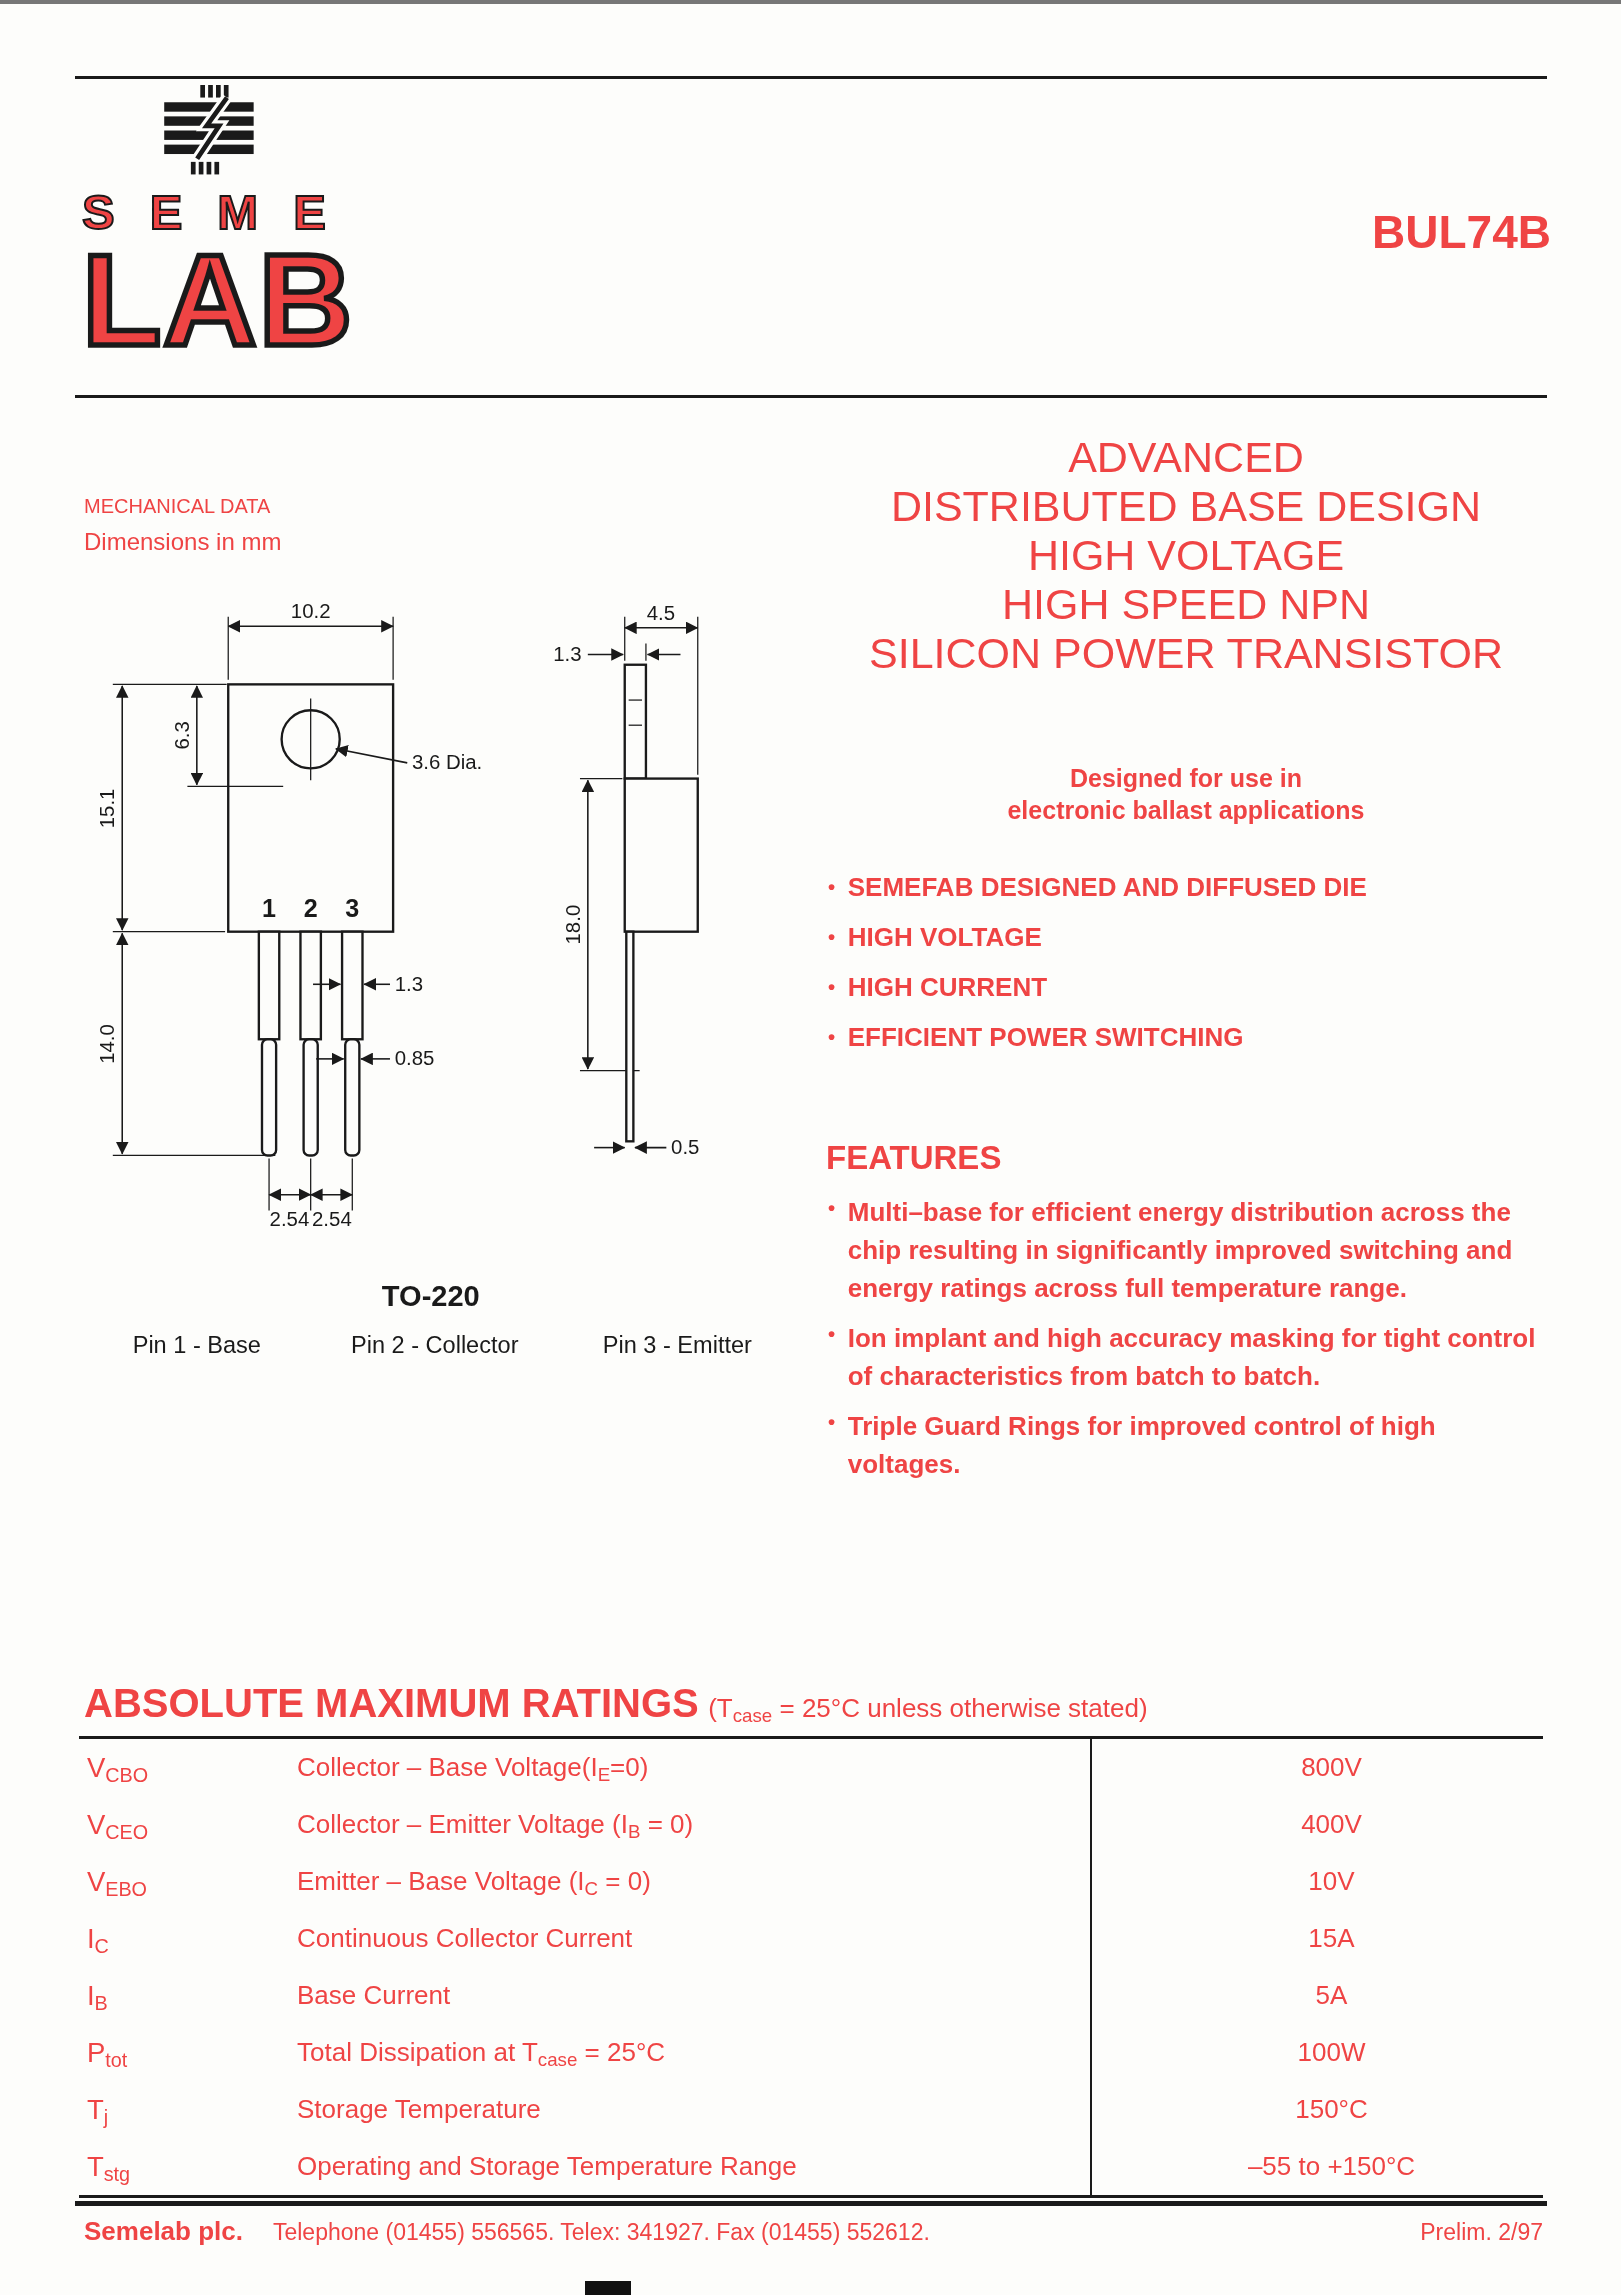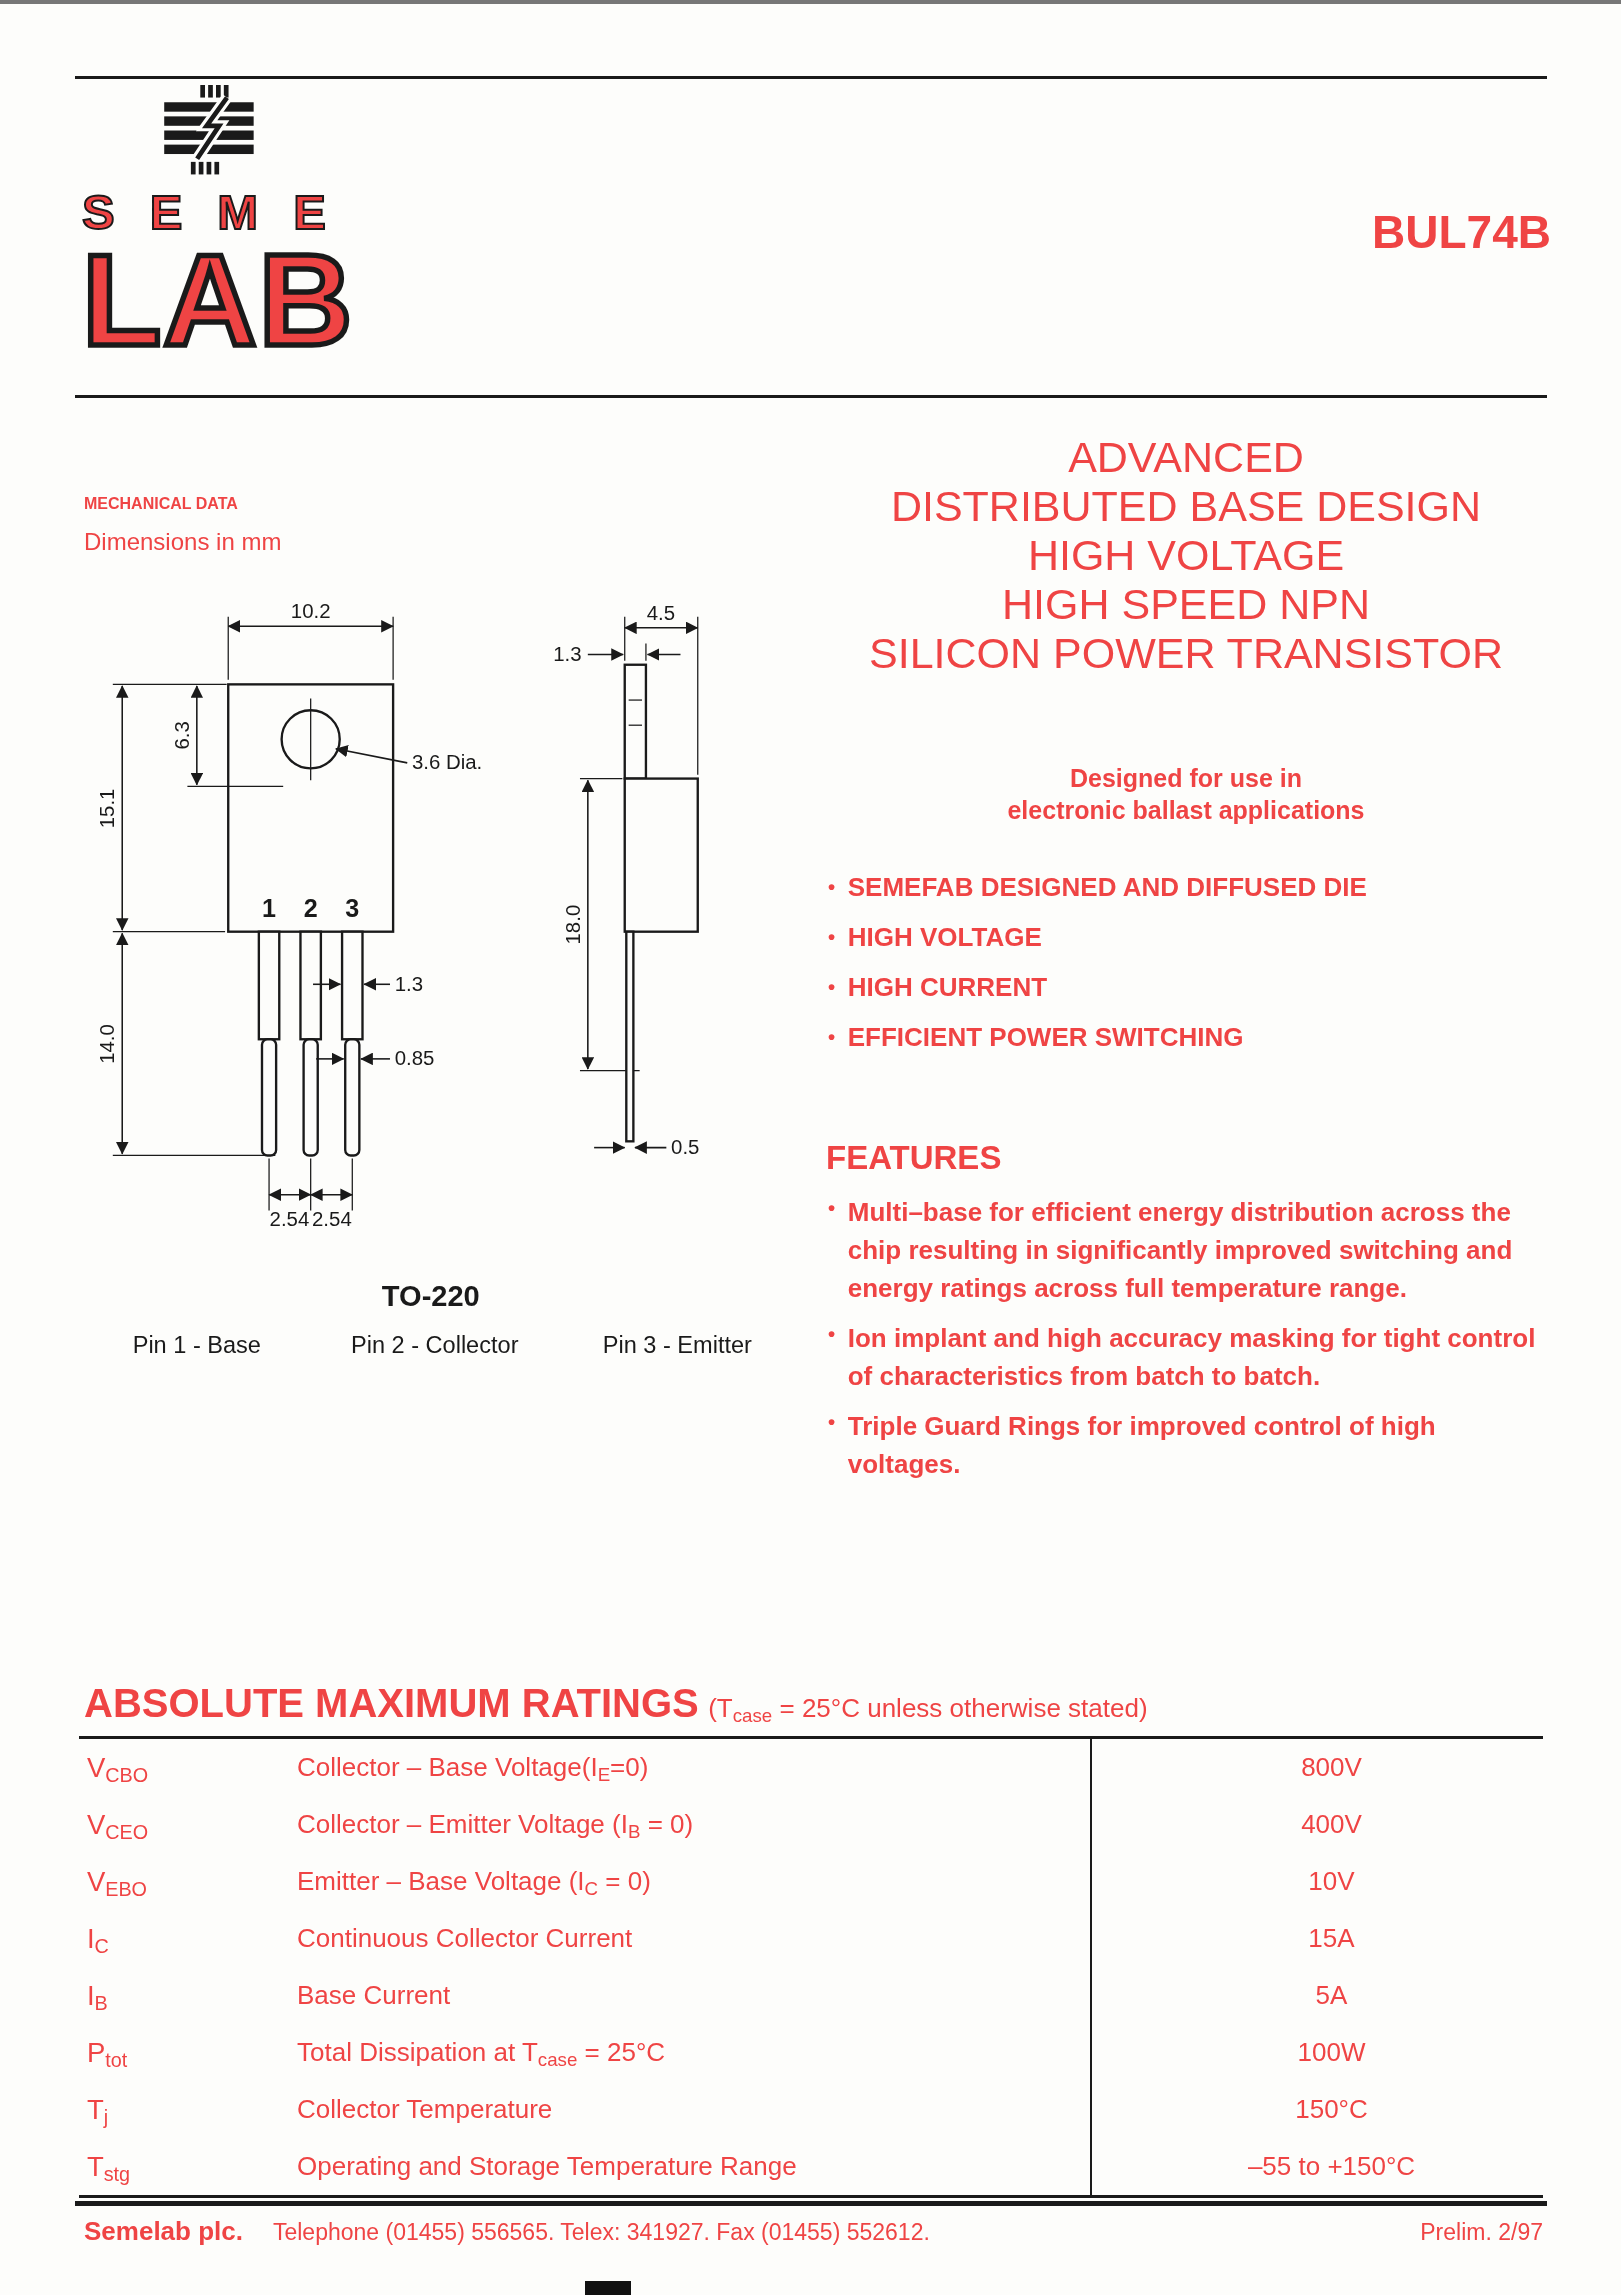--- a/index.html
+++ b/index.html
@@ -12,21 +12,21 @@
   .rule { position:absolute; background:#1a1a1a; }
 
   
   .logo { position:absolute; left:82px; top:81px; width:283px; }
   .logo-mark { display:block; margin-left:82px; }
   .logo-seme { font-size:49px; font-weight:bold; letter-spacing:35px; -webkit-text-stroke:2px #1a1a1a; margin-top:7.9px; white-space:nowrap; }
   .logo-lab  { font-size:130px; line-height:118px; font-weight:bold; letter-spacing:1.6px; -webkit-text-stroke:5.5px #1a1a1a; margin-top:1.6px; white-space:nowrap; }
 
   .part-number { position:absolute; right:71px; top:201px; font-size:46px; font-weight:bold; }
 
-  .mech-heading { position:absolute; left:84px; top:491px; font-size:16px; font-weight:bold; }
+  .mech-heading { position:absolute; left:84px; top:491px; font-size:20px; font-weight:normal; }
   .mech-subheading { position:absolute; left:84px; top:524px; font-size:24px; }
 
   
   .title-block { position:absolute; left:809px; top:429px; width:754px; text-align:center;
                  font-size:43px; font-weight:normal; line-height:49px; }
   .subtitle-block { position:absolute; left:809px; top:758px; width:754px; text-align:center;
                  font-size:25px; font-weight:bold; line-height:32px; }
   .bullet-list { position:absolute; left:828px; top:868px; width:738px; }
   .bullet-item { display:flex; gap:12.6px; font-size:26px; font-weight:bold; margin-bottom:19px; }
   .bullet-dot { font-size:20.4px; line-height:30px; }
@@ -289,21 +289,21 @@
     </div>
 
     <div class="t-row">
       <div class="t-sym"><span>P</span><span class="sb">tot</span></div>
       <div class="t-desc"><span>Total Dissipation at T</span><span class="sb">case</span><span> = 25°C</span></div>
       <div class="t-val">100W</div>
     </div>
 
     <div class="t-row">
       <div class="t-sym"><span>T</span><span class="sb">j</span></div>
-      <div class="t-desc"><span>Collector Temperature</span><span class="sb"></span><span></span></div>
+      <div class="t-desc"><span>Storage Temperature</span><span class="sb"></span><span></span></div>
       <div class="t-val">150°C</div>
     </div>
 
     <div class="t-row">
       <div class="t-sym"><span>T</span><span class="sb">stg</span></div>
       <div class="t-desc"><span>Operating and Storage Temperature Range</span><span class="sb"></span><span></span></div>
       <div class="t-val">–55 to +150°C</div>
     </div>
   </div>
 

